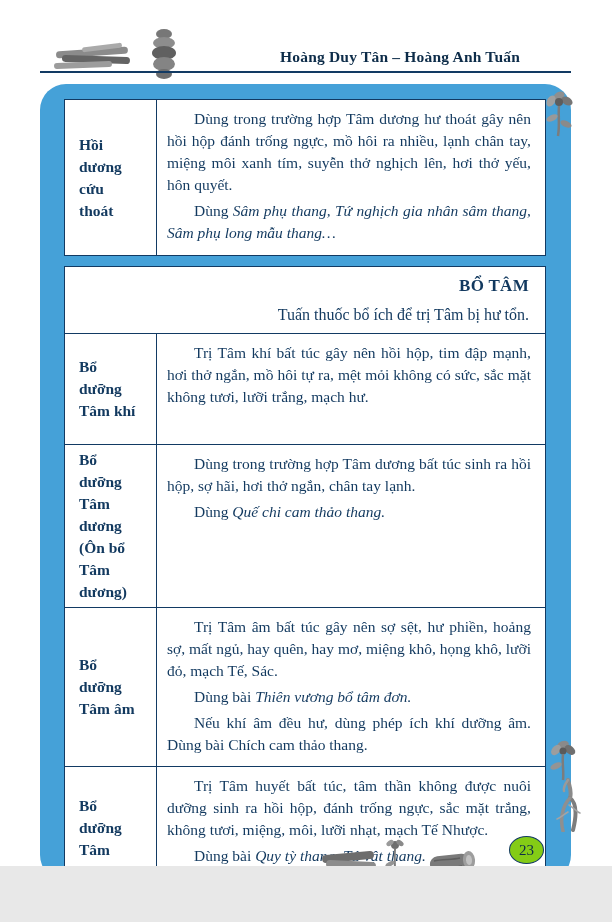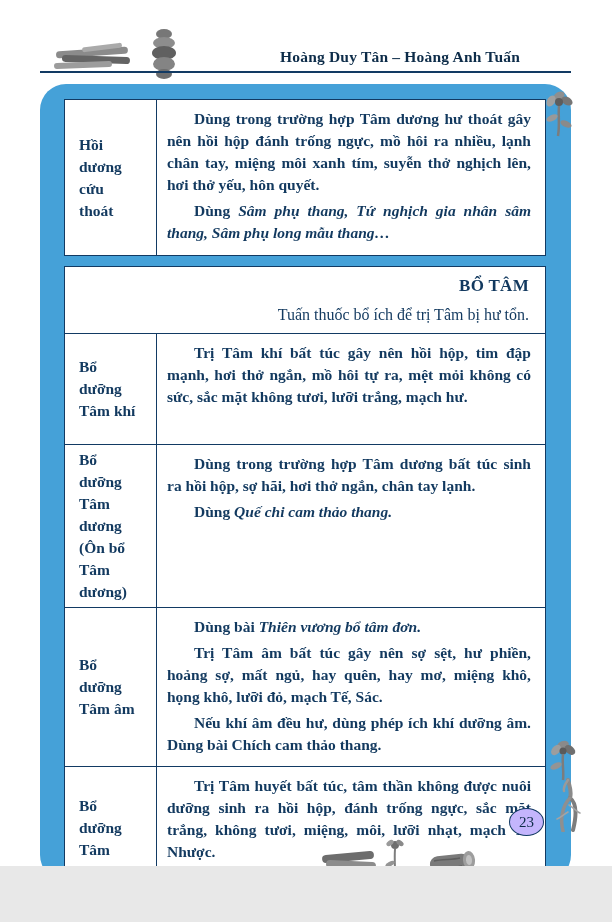--- a/index.html
+++ b/index.html
@@ -30,32 +30,32 @@
   .tbl1 { left:64px; top:99px; width:482px; height:157px; }
   .tbl2 { left:64px; top:266px; width:482px; }
   .t-row { display:flex; align-items:stretch; }
   .t-row + .t-row, .tbl2 .t-row { border-top:1.6px solid #123a63; }
   .tbl1 .t-row { height:100%; }
   .label-cell {
     flex:0 0 92px; width:92px; border-right:1.6px solid #123a63;
     display:flex; align-items:center; justify-content:center;
     text-align:left; font-weight:bold; padding:4px 14px;
   }
-  .text-cell { flex:1; padding:8px 14px 6px 10px;font-weight:bold; }
+  .text-cell { flex:1; padding:8px 14px 6px 10px; }
   .text-cell p { text-indent:27px; text-align:justify; margin:0 0 4px 0; }
   .t2-head { padding:7px 16px 6px 6px; text-align:right; border-top:none !important; display:block; }
   .t2-title { font-weight:bold; font-size:17px; letter-spacing:0.3px; }
   .t2-sub { font-size:16px; margin-top:6px; }
   .r1 { min-height:111px; }
   .r2 { min-height:96px; }
   .r3 { min-height:155px; }
   .r4 { min-height:146px; }
   .page-badge {
-    position:absolute; left:509px; top:808px; width:35px; height:28px;
-    background:#c4b5fd; border:1.6px solid #123a63; border-radius:50%;
+    position:absolute; left:509px; top:836px; width:35px; height:28px;
+    background:#84cc16; border:1.6px solid #123a63; border-radius:50%;
     display:flex; align-items:center; justify-content:center;
     font-size:15px; color:#0d2c49; z-index:5;
   }
   .z-top { z-index:6; }
 </style>
 </head>
 <body>
 
 <div class="page">
 
@@ -121,22 +121,22 @@
       <div class="label-cell">Bổ dưỡng Tâm dương (Ôn bổ Tâm dương)</div>
       <div class="text-cell">
         <p><span>Dùng trong trường hợp Tâm dương bất túc sinh ra hồi hộp, sợ hãi, hơi thở ngắn, chân tay lạnh.</span><em></em></p>
         <p><span>Dùng </span><em>Quế chi cam thảo thang.</em></p>
       </div>
     </div>
 
     <div class="t-row r3">
       <div class="label-cell">Bổ dưỡng Tâm âm</div>
       <div class="text-cell">
+        <p><span>Trị Tâm âm bất túc gây nên sợ sệt, hư phiền, hoảng sợ, mất ngủ, hay quên, hay mơ, miệng khô, họng khô, lưỡi đỏ, mạch Tế, Sác.</span><em></em></p>
         <p><span>Dùng bài </span><em>Thiên vương bổ tâm đơn.</em></p>
-        <p><span>Trị Tâm âm bất túc gây nên sợ sệt, hư phiền, hoảng sợ, mất ngủ, hay quên, hay mơ, miệng khô, họng khô, lưỡi đỏ, mạch Tế, Sác.</span><em></em></p>
         <p><span>Nếu khí âm đều hư, dùng phép ích khí dưỡng âm. Dùng bài Chích cam thảo thang.</span><em></em></p>
       </div>
     </div>
 
     <div class="t-row r4">
       <div class="label-cell">Bổ dưỡng Tâm dùng</div>
       <div class="text-cell">
         <p><span>Trị Tâm huyết bất túc, tâm thần không được nuôi dưỡng sinh ra hồi hộp, đánh trống ngực, sắc mặt trắng, không tươi, miệng, môi, lưỡi nhạt, mạch Tế Nhược.</span><em></em></p>
         <p><span>Dùng bài </span><em>Quy tỳ thang, Tứ vật thang.</em></p>
       </div>

